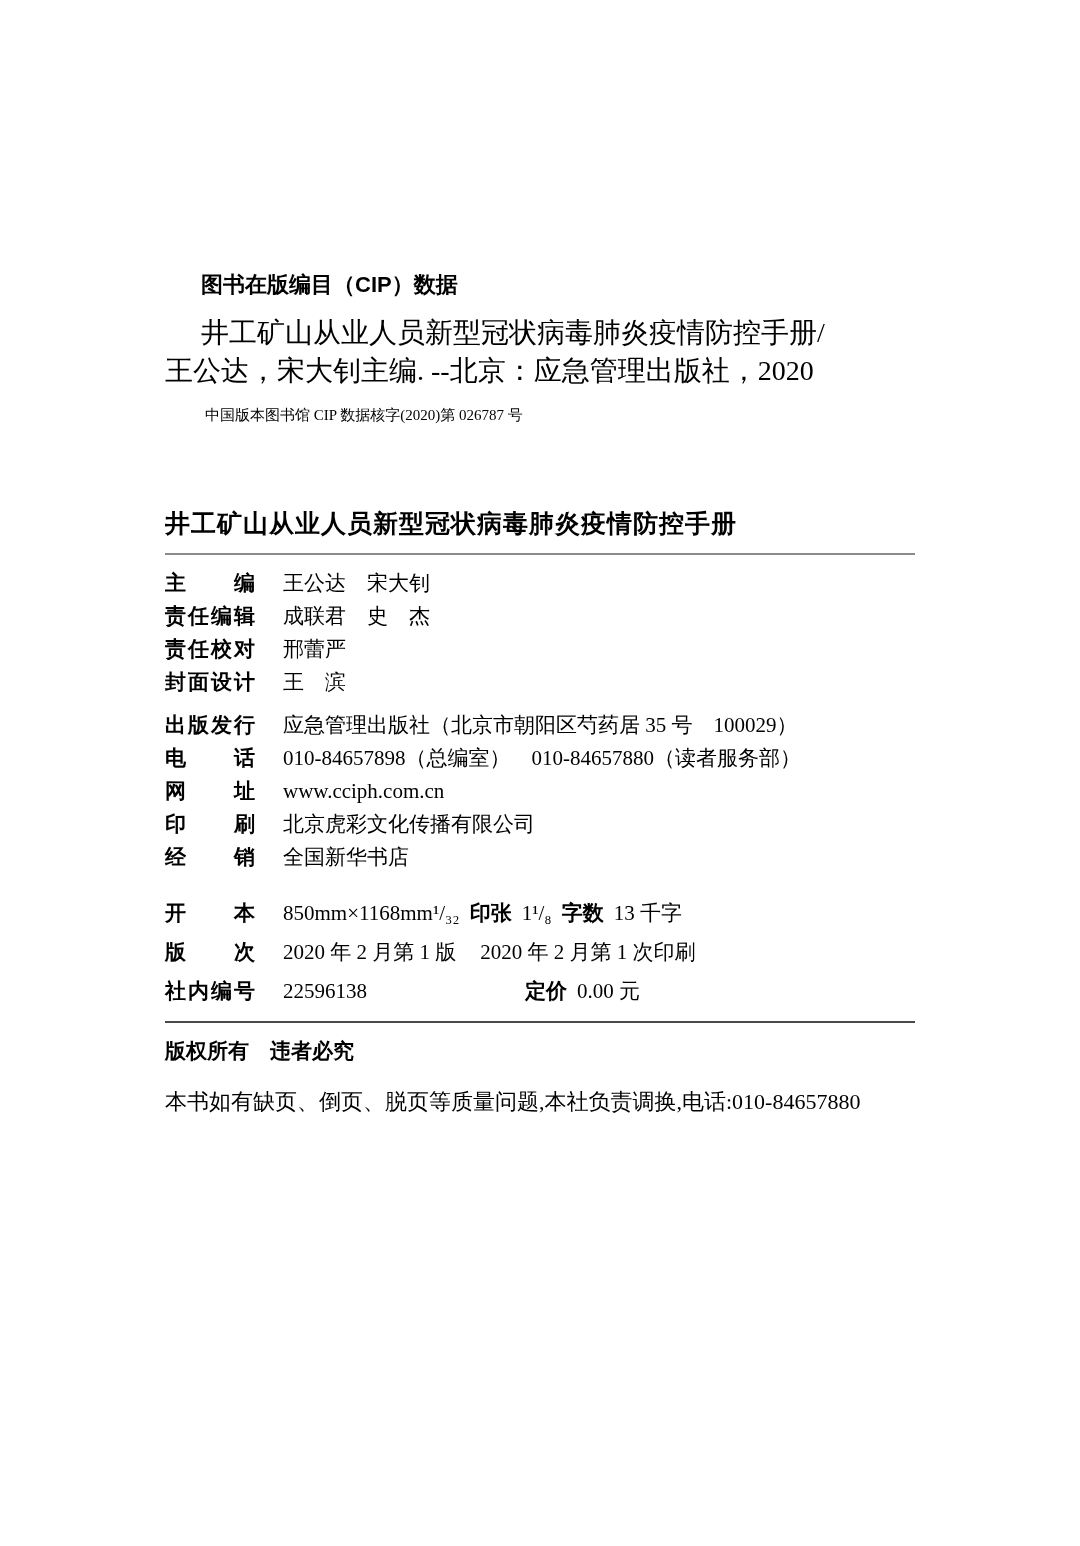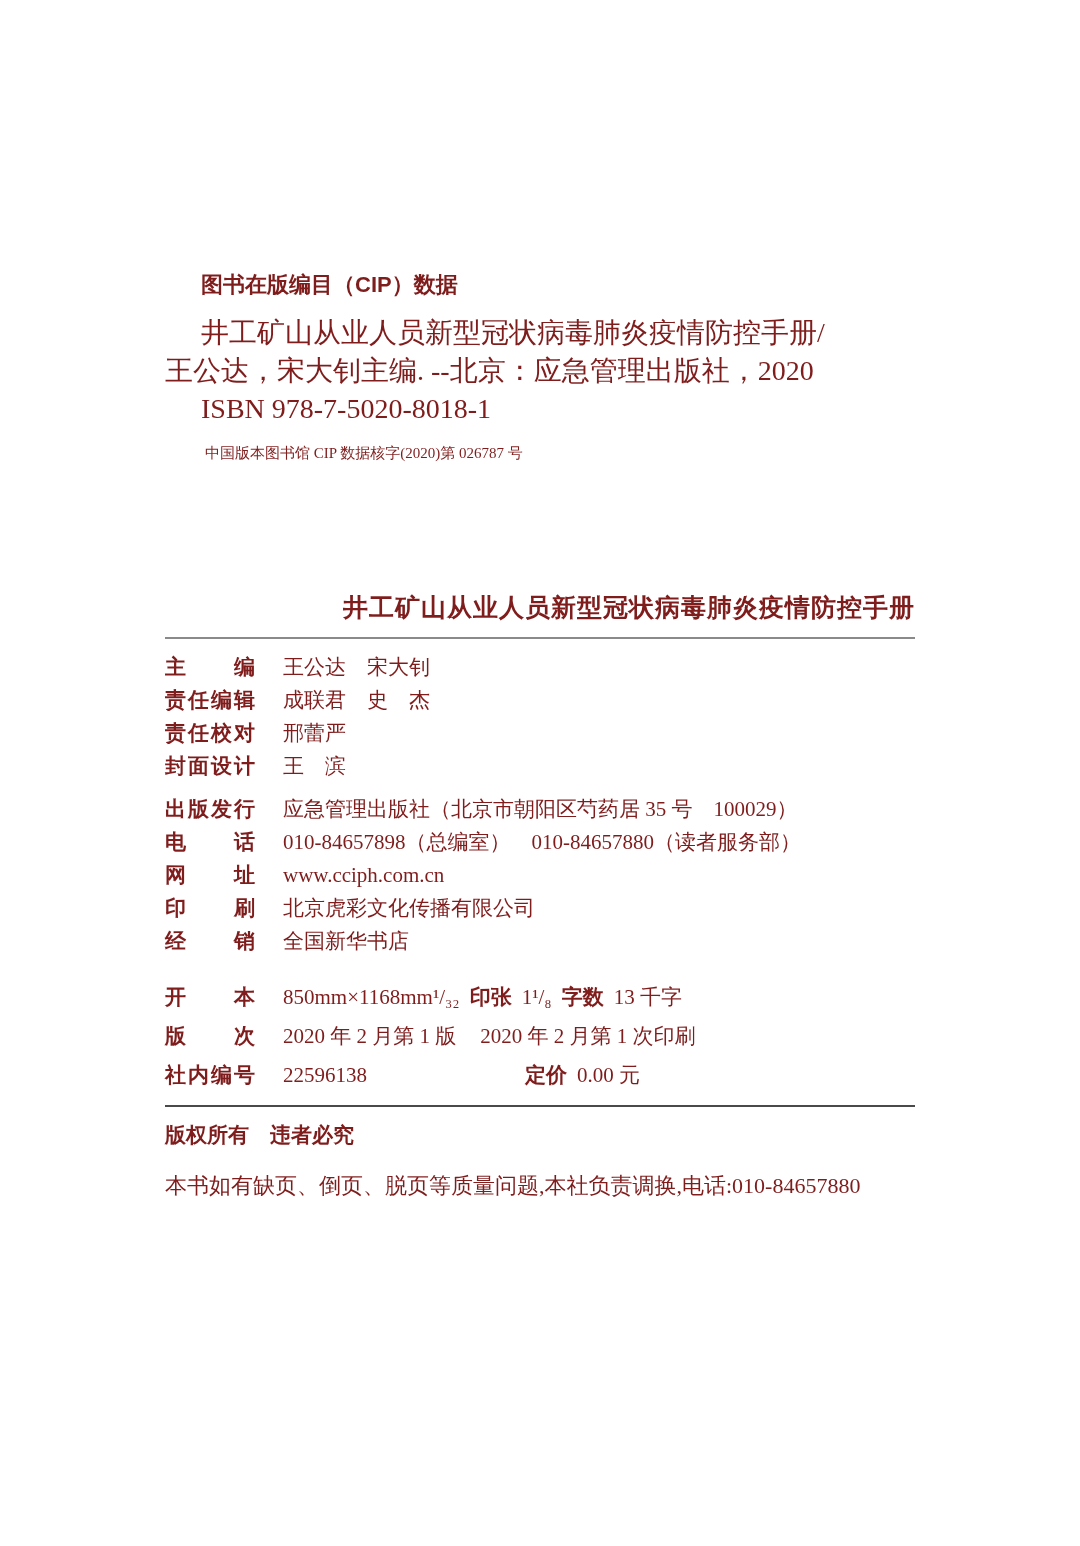--- a/index.html
+++ b/index.html
@@ -5,21 +5,21 @@
   html, body {
     margin: 0;
     padding: 0;
     background: #ffffff;
   }
   .page {
     position: relative;
     width: 1080px;
     height: 1546px;
     background: #ffffff;
-    color: #7f1d1d;
+    color: #000000;
     font-family: "Liberation Serif", "DejaVu Serif", serif;
     overflow: hidden;
     box-sizing: border-box;
     padding: 272px 165px 0 165px;
   }
   
   .cip-header {
     font-family: "Liberation Sans", "DejaVu Sans", sans-serif;
     font-weight: bold;
     font-size: 22px;
@@ -38,28 +38,27 @@
   .cip-line.indent { padding-left: 36px; }
   .cip-record {
     margin-top: 6px;
     font-size: 15px;
     line-height: 38px;
     padding-left: 40px;
     white-space: nowrap;
   }
   
   .book-title {
-    margin-top: 120px;
+    margin-top: 74px;
     font-family: "Liberation Sans", "DejaVu Sans", sans-serif;
     font-weight: bold;
     font-size: 25px;
     line-height: 30px;
     letter-spacing: 1px;
     white-space: nowrap;
-    text-align: right;
   }
   .rule {
     border: none;
     height: 2px;
     margin: 0;
     width: 100%;
   }
   .rule.light { background: #8a8a8a; margin-top: 15px; }
   .rule.dark  { background: #4a4a4a; margin-top: 10px; }
 
@@ -113,21 +112,20 @@
 </head>
 <body>
 
 <div class="page">
 
   <div class="cip-header">图书在版编目（CIP）数据</div>
 
   <div class="cip-para">
     <div class="cip-line indent">井工矿山从业人员新型冠状病毒肺炎疫情防控手册/</div>
     <div class="cip-line">王公达，宋大钊主编. --北京：应急管理出版社，2020</div>
-    <div class="cip-line indent">ISBN 978-7-5020-8018-1</div>
   </div>
 
 
   <div class="cip-record">中国版本图书馆 CIP 数据核字(2020)第 026787 号</div>
 
   <div class="book-title">井工矿山从业人员新型冠状病毒肺炎疫情防控手册</div>
   <hr class="rule light">
 
   <div class="row-section">
     <div class="info-row">

